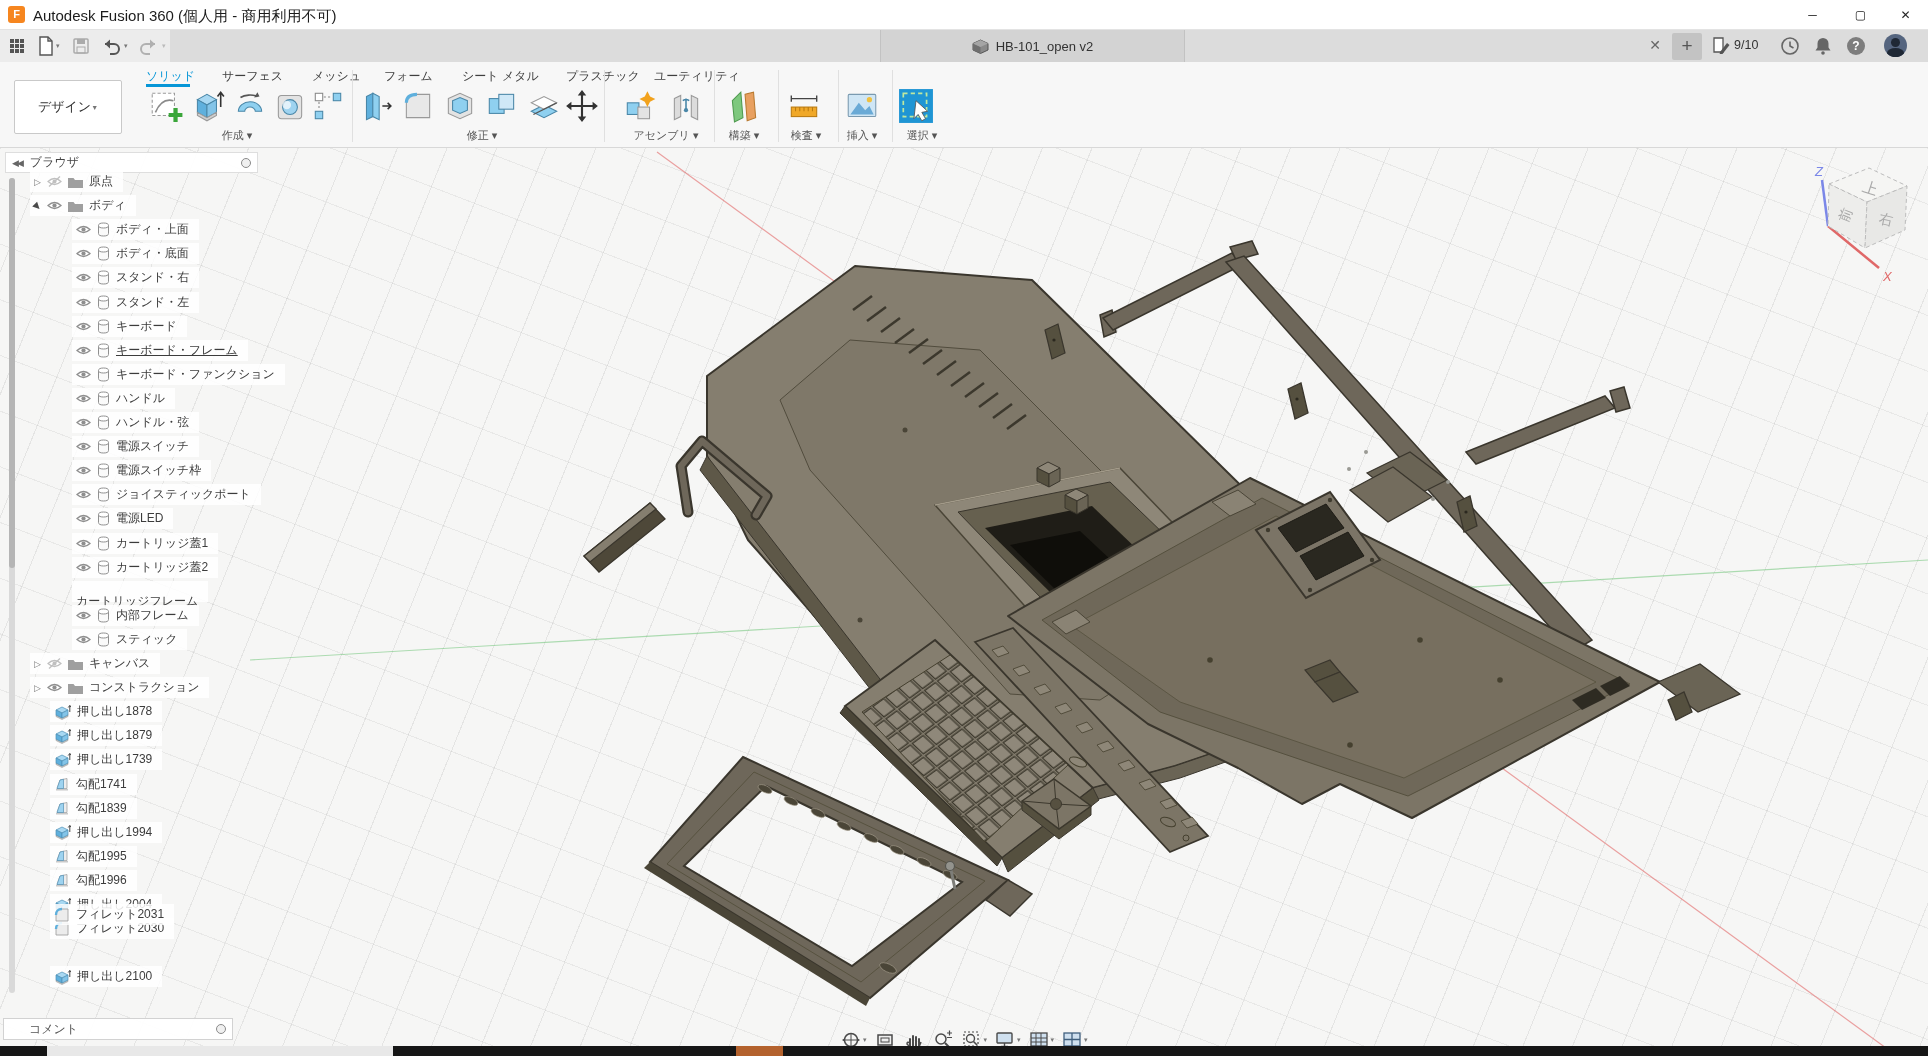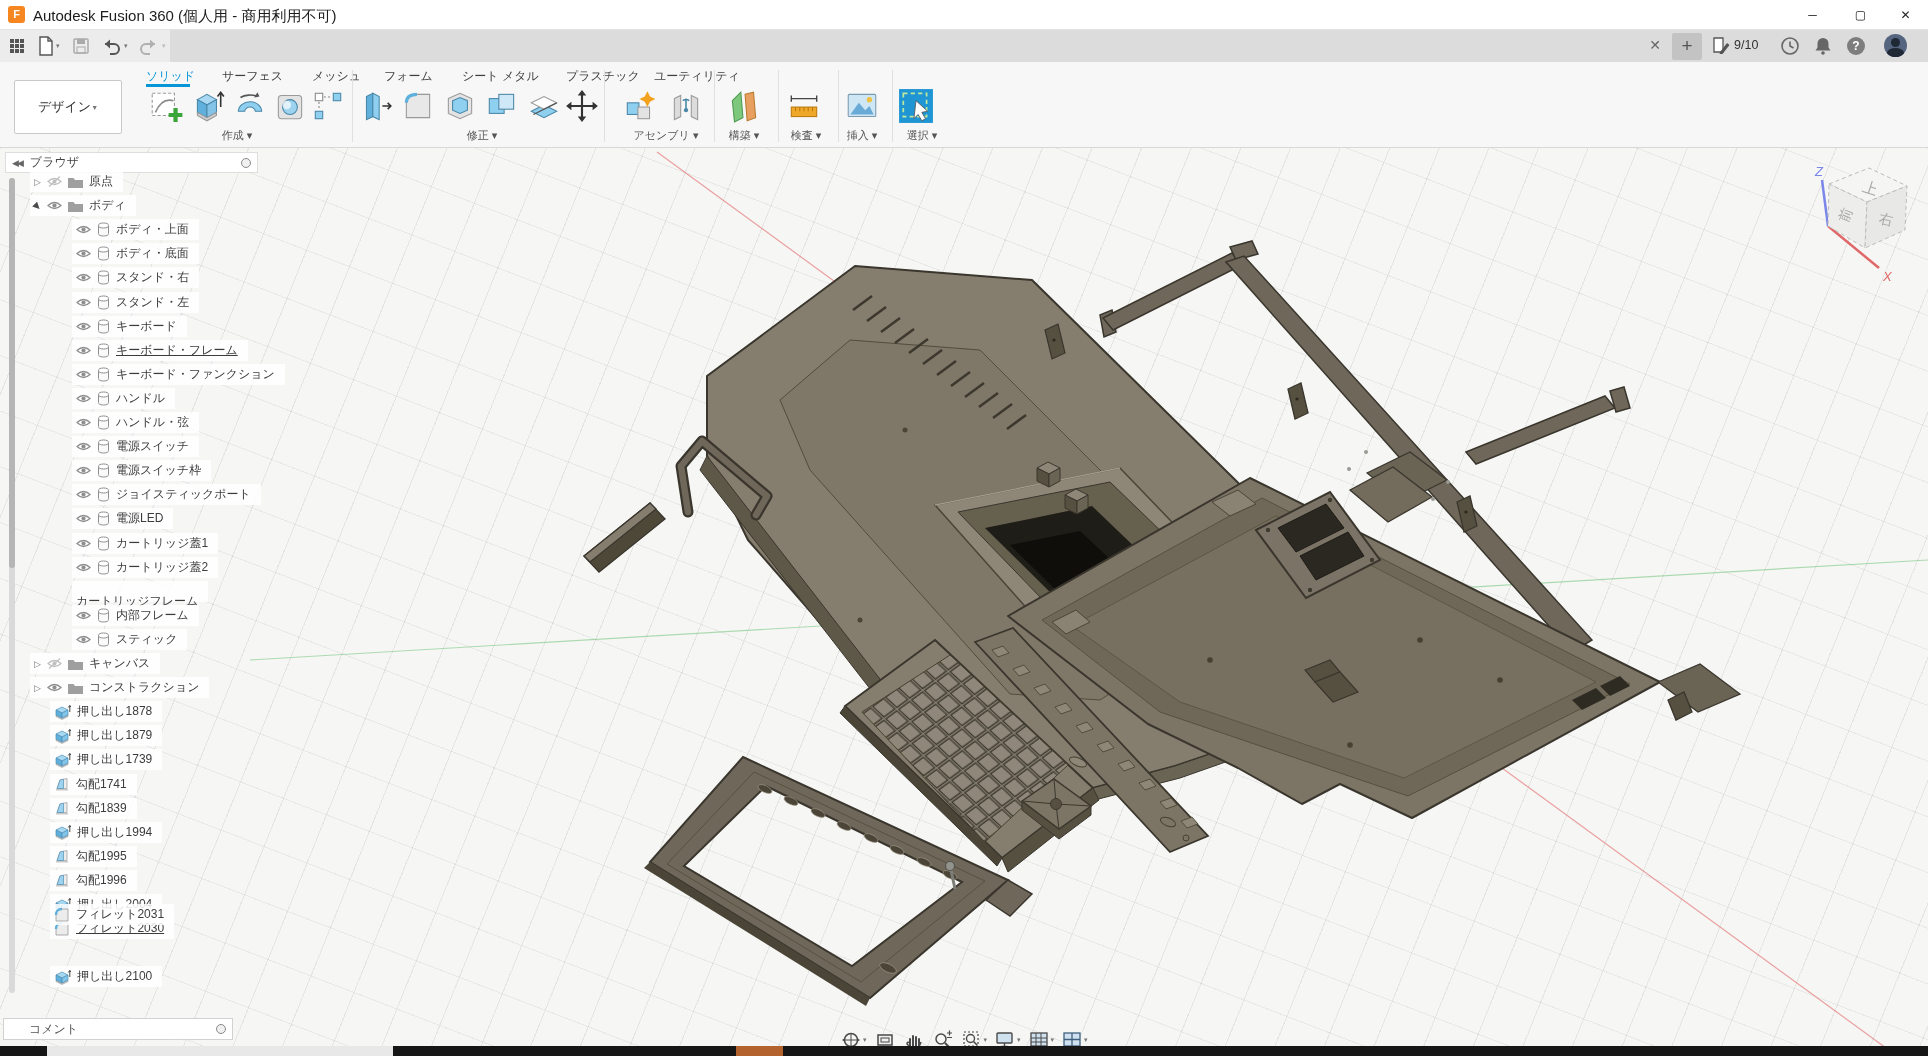--- a/index.html
+++ b/index.html
@@ -582,21 +582,21 @@
       <div class="tree-row" style="left: 50px; top: 894px;">
         <svg width="17" height="16">
           <polygon points="2,11 8,14 14,11 14,12.5 8,15.5 2,12.5" fill="#c9c9c9" stroke="#9a9a9a" stroke-width="0.6"></polygon>
           <polygon points="2,6 8,3 14,6 8,9" fill="#a8d8f2" stroke="#4e8fb4" stroke-width="0.7"></polygon>
           <polygon points="2,6 8,9 8,14 2,11" fill="#5fb0dd" stroke="#4e8fb4" stroke-width="0.7"></polygon>
           <polygon points="8,9 14,6 14,11 8,14" fill="#83c4e8" stroke="#4e8fb4" stroke-width="0.7"></polygon>
           <path d="M15.8,8 V1.5 m-1.6,2 l1.6,-2 l1.6,2" stroke="#333" fill="none" stroke-width="0.9"></path>
         </svg>
         <span>押し出し2004</span>
       </div>
-      <div class="tree-row" style="left: 50px; top: 918.1px; text-decoration: underline;">
+      <div class="tree-row" style="left: 50px; top: 918.1px;">
         <svg width="16" height="16">
           <path d="M2,14 V8 Q2,2 8,2 H14 V14 Z" fill="#ececec" stroke="#999" stroke-width="0.8"></path>
           <path d="M2,8 Q2,2 8,2" stroke="#5fb0dd" stroke-width="2.4" fill="none"></path>
         </svg>
         <span>フィレット2030</span>
       </div>
       <div class="tree-row" style="left: 50px; top: 904px;">
         <svg width="16" height="16">
           <path d="M2,14 V8 Q2,2 8,2 H14 V14 Z" fill="#ececec" stroke="#999" stroke-width="0.8"></path>
           <path d="M2,8 Q2,2 8,2" stroke="#5fb0dd" stroke-width="2.4" fill="none"></path>
@@ -854,20 +854,28 @@
       <span class="caret">▾</span>
       </span>
     <span class="tool" style="left:138px">
       <svg width="22" height="18">
           <path d="M17,7 h-9 a5,5 0 0 0 0,10 h4" fill="none" stroke="#b0b0b0" stroke-width="2"></path>
           <polygon points="17,7 12,2.5 12,11.5" fill="#b0b0b0"></polygon>
         </svg>
       <span class="caret" style="color:#bbb">▾</span>
       </span>
 
+    <div class="doctab">
+      <svg width="17" height="15">
+          <polygon points="8.5,1 16,4.5 16,11 8.5,14.5 1,11 1,4.5" fill="#8a8a8a" stroke="#555"></polygon>
+          <polygon points="1,4.5 8.5,8 8.5,14.5 1,11" fill="#6f6f6f"></polygon>
+          <polygon points="8.5,1 16,4.5 8.5,8 1,4.5" fill="#a5a5a5"></polygon>
+        </svg>
+      <span>HB-101_open v2</span>
+    </div>
     <span class="closetab">✕</span>
     <div class="newtab">+</div>
     <span class="jobstatus">
       <svg width="18" height="18">
           <path d="M2,2 h9 v14 h-9 Z" fill="#fff" stroke="#555" stroke-width="1.3"></path>
           <path d="M8,16 L15,7 l2.5,2 L10.5,18 l-3,0.8 Z" fill="#555"></path>
         </svg>
       <span>9/10</span>
       </span>
     <span class="utilico" style="left:1780px">

